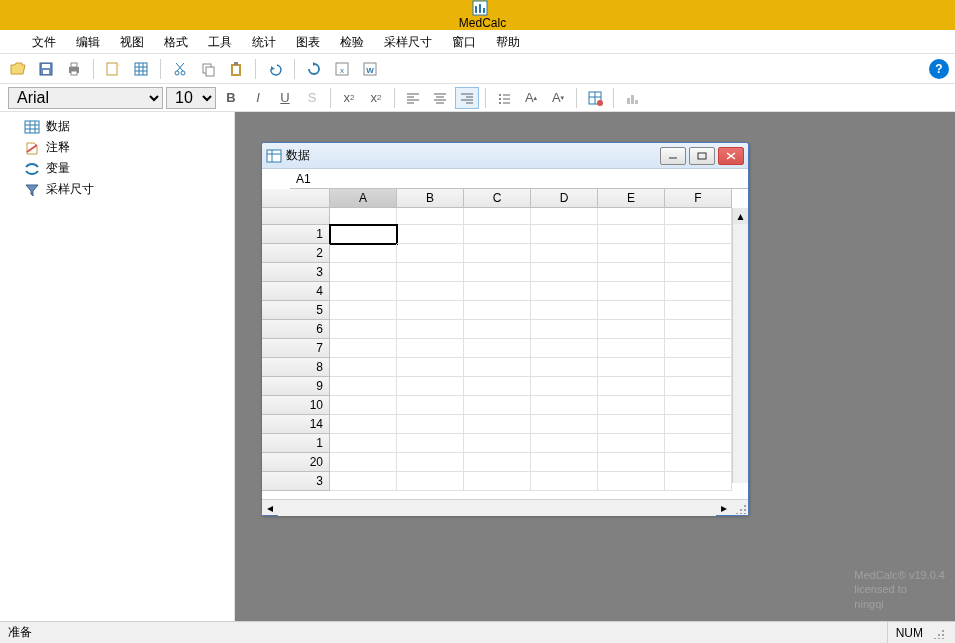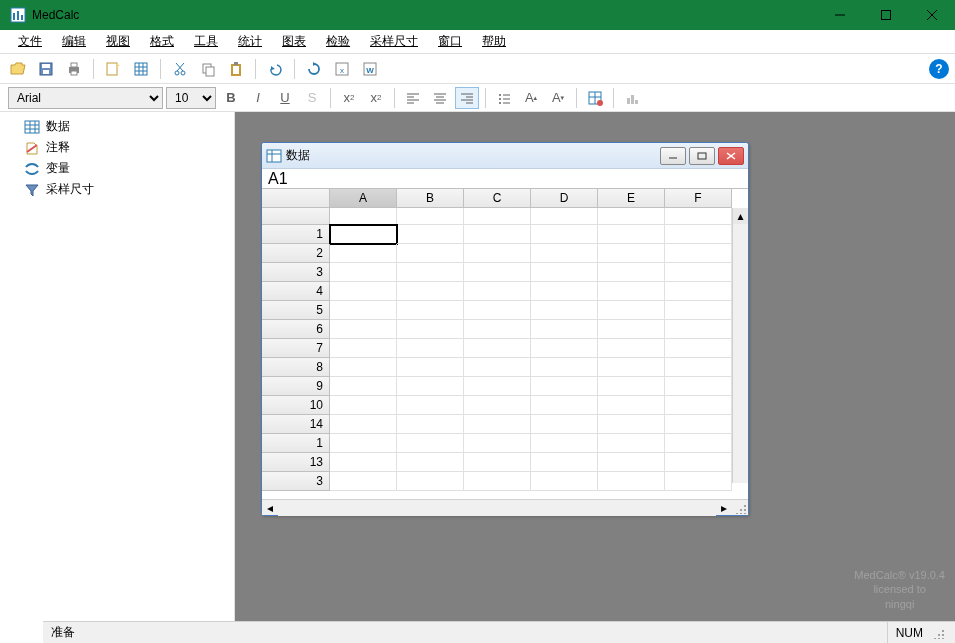--- a/index.html
+++ b/index.html
@@ -1,73 +1,73 @@
 <!DOCTYPE html>
 <html><head>
 <meta charset="utf-8">
 <style>
 * { margin: 0; padding: 0; box-sizing: border-box; font-family: "Microsoft YaHei", Arial, sans-serif; }
 body { width: 955px; height: 643px; background: #fff; display: flex; flex-direction: column; overflow: hidden; font-size: 12px; }
 
 
-.title-bar { height: 30px; display: flex; align-items: center; padding-left: 10px; background: #15803d; }
+.title-bar { height: 30px; display: flex; align-items: center; padding-left: 10px; background: #eab308; flex-direction: column; }
 .title-bar .app-icon { width: 16px; height: 16px; margin-right: 6px; }
 .title-bar .title { flex: 1; font-size: 12px; }
 .title-bar .win-btn { width: 46px; height: 30px; display: flex; align-items: center; justify-content: center; cursor: pointer; }
 
 
-.menu-bar { height: 24px; display: flex; align-items: flex-end; padding-left: 8px; background: #fff; border-bottom: 1px solid #e0e0e0; text-decoration: underline; }
+.menu-bar { height: 24px; display: flex; align-items: flex-start; padding-left: 22px; background: #fff; border-bottom: 1px solid #e0e0e0; }
 .menu-item { padding: 0 10px; height: 24px; display: flex; align-items: center; cursor: pointer; font-size: 12px; }
 
 
 .toolbar { height: 30px; display: flex; align-items: center; padding: 0 6px; background: #fff; border-bottom: 1px solid #e0e0e0; gap: 4px; }
 .tb-btn { width: 24px; height: 24px; display: flex; align-items: center; justify-content: center; cursor: pointer; border-radius: 2px; }
 .tb-sep { width: 1px; height: 20px; background: #d0d0d0; margin: 0 3px; }
 .help-btn { margin-left: auto; width: 20px; height: 20px; border-radius: 50%; background: #0078d7; color: #fff; display: flex; align-items: center; justify-content: center; font-weight: bold; cursor: pointer; }
 
 
 .format-bar { height: 28px; display: flex; align-items: center; padding: 0 8px; background: #fff; border-bottom: 1px solid #e0e0e0; gap: 3px; }
-.font-select { height: 22px; border: 1px solid #b0b0b0; padding: 0 4px; font-size: 12px; }
+.font-select { height: 22px; border: 1px solid #b0b0b0; padding: 0 4px; font-size: 16px; }
 .format-bar .fmt-btn { width: 24px; height: 22px; display: flex; align-items: center; justify-content: center; cursor: pointer; color: #606060; font-size: 13px; }
 .format-bar .fmt-btn.off { color: #c0c0c0; }
 
 
 .main { flex: 1; display: flex; overflow: hidden; }
 .sidebar { width: 235px; background: #fff; border-right: 1px solid #e0e0e0; padding: 4px 0 0 6px; }
 .tree-item { display: flex; align-items: center; gap: 6px; padding: 2px 0 2px 18px; cursor: pointer; font-size: 12px; }
 .tree-item .ico { width: 16px; height: 16px; display: flex; align-items: center; justify-content: center; }
 .workspace { flex: 1; background: #808080; position: relative; }
 
 
 .internal-window { position: absolute; left: 26px; top: 30px; width: 488px; background: #fff; border: 1px solid #4a7abc; border-radius: 3px; box-shadow: 1px 1px 3px rgba(0,0,0,0.2); }
 .iw-title { height: 26px; background: linear-gradient(to bottom, #eaf2fb, #d8e6f5); display: flex; align-items: center; padding: 0 4px; border-bottom: 1px solid #c0d0e0; border-radius: 3px 3px 0 0; }
 .iw-title .iw-ico { width: 16px; height: 16px; margin-right: 4px; }
 .iw-title .iw-txt { flex: 1; font-size: 12px; }
 .iw-title .iw-btn { width: 26px; height: 18px; display: flex; align-items: center; justify-content: center; border: 1px solid #888; border-radius: 2px; margin-left: 3px; background: linear-gradient(to bottom,#fafafa,#e0e0e0); cursor: pointer; font-size: 10px;}
 .iw-title .iw-btn.close { background: linear-gradient(to bottom,#e8736f,#d9534f); color: #fff; border-color:#c6413e; }
-.cell-ref { height: 20px; border-bottom: 1px solid #c0c0c0; padding-left: 6px; display:flex; align-items:center; font-size: 16px; background:#fff;}
+.cell-ref { height: 20px; border-bottom: 1px solid #c0c0c0; padding-left: 6px; display:flex; align-items:center; font-size: 12px; background:#fff;margin-left:28px;}
 .grid-wrap { position:relative; height: 310px; }
 .grid { display:grid; grid-template-columns: 68px repeat(6, 67px); }
 .hdr { background: linear-gradient(to bottom,#f5f5f5,#e8e8e8); border: 0 solid #c0c0c0; border-right-width:1px; border-bottom-width:1px; height: 19px; display:flex; align-items:center; justify-content:center; font-size:12px; }
 .hdr.sel { background: linear-gradient(to bottom,#d8d8d8,#c8c8c8);}
 .rownum { background: linear-gradient(to bottom,#f5f5f5,#e8e8e8); border-right:1px solid #c0c0c0; border-bottom:1px solid #c0c0c0; height:19px; display:flex; align-items:center; justify-content:flex-end; padding-right:6px; font-size:12px;}
 .cell { border-right:1px solid #e0e0e0; border-bottom:1px solid #e0e0e0; height:19px; }
 .cell.sel { outline:2px solid #000; outline-offset:-1px;}
 .vsc { position:absolute; right:0; top:19px; bottom:16px; width:16px; background:#f0f0f0; border-left:1px solid #d0d0d0; }
 .vsc .tr { width:100%; height:16px; display:flex; align-items:center; justify-content:center; background:#e8e8e8; cursor:pointer;}
 .hsc { height:16px; background:#f0f0f0; border-top:1px solid #d0d0d0; display:flex; align-items:center; padding-right:16px; }
 .hsc .tr { width:16px; height:16px; display:flex; align-items:center; justify-content:center; cursor:pointer;}
 .hsc .track{flex:1; height:16px; background:#f0f0f0;}
 .resize-grip{position:absolute; right:1px; bottom:1px; width:12px; height:12px;}
 
 
-.watermark { position: absolute; right: 10px; bottom: 10px; color: #a0a0a0; text-align: center; font-size: 11px; line-height: 1.3; }
-
-
-.status-bar { height: 22px; background: #f0f0f0; border-top: 1px solid #d0d0d0; display: flex; align-items: center; padding: 0 8px; font-size: 12px; margin-left: 43px; }
+.watermark { position: absolute; right: 10px; bottom: 10px; color: #a0a0a0; text-align: left; font-size: 11px; line-height: 1.3; }
+
+
+.status-bar { height: 22px; background: #f0f0f0; border-top: 1px solid #d0d0d0; display: flex; align-items: center; padding: 0 8px; font-size: 12px; }
 .status-bar .fill { flex: 1; }
 .status-bar .cell-right { border-left: 1px solid #d0d0d0; padding: 0 8px; height: 38px; display: flex; align-items: center; }
 .status-bar .grip { width:16px; display:flex; align-items:center; justify-content:center;}
 </style>
 </head>
 <body>
 
 <div class="title-bar">
   <span class="app-icon">
     <svg width="16" height="16" viewBox="0 0 16 16">
@@ -436,21 +436,21 @@
             <div class="cell"></div>
             <div class="cell"></div>
             <div class="cell"></div>
             <div class="rownum">1</div>
             <div class="cell"></div>
             <div class="cell"></div>
             <div class="cell"></div>
             <div class="cell"></div>
             <div class="cell"></div>
             <div class="cell"></div>
-            <div class="rownum">13</div>
+            <div class="rownum">20</div>
             <div class="cell"></div>
             <div class="cell"></div>
             <div class="cell"></div>
             <div class="cell"></div>
             <div class="cell"></div>
             <div class="cell"></div>
             <div class="rownum">3</div>
             <div class="cell"></div>
             <div class="cell"></div>
             <div class="cell"></div>

